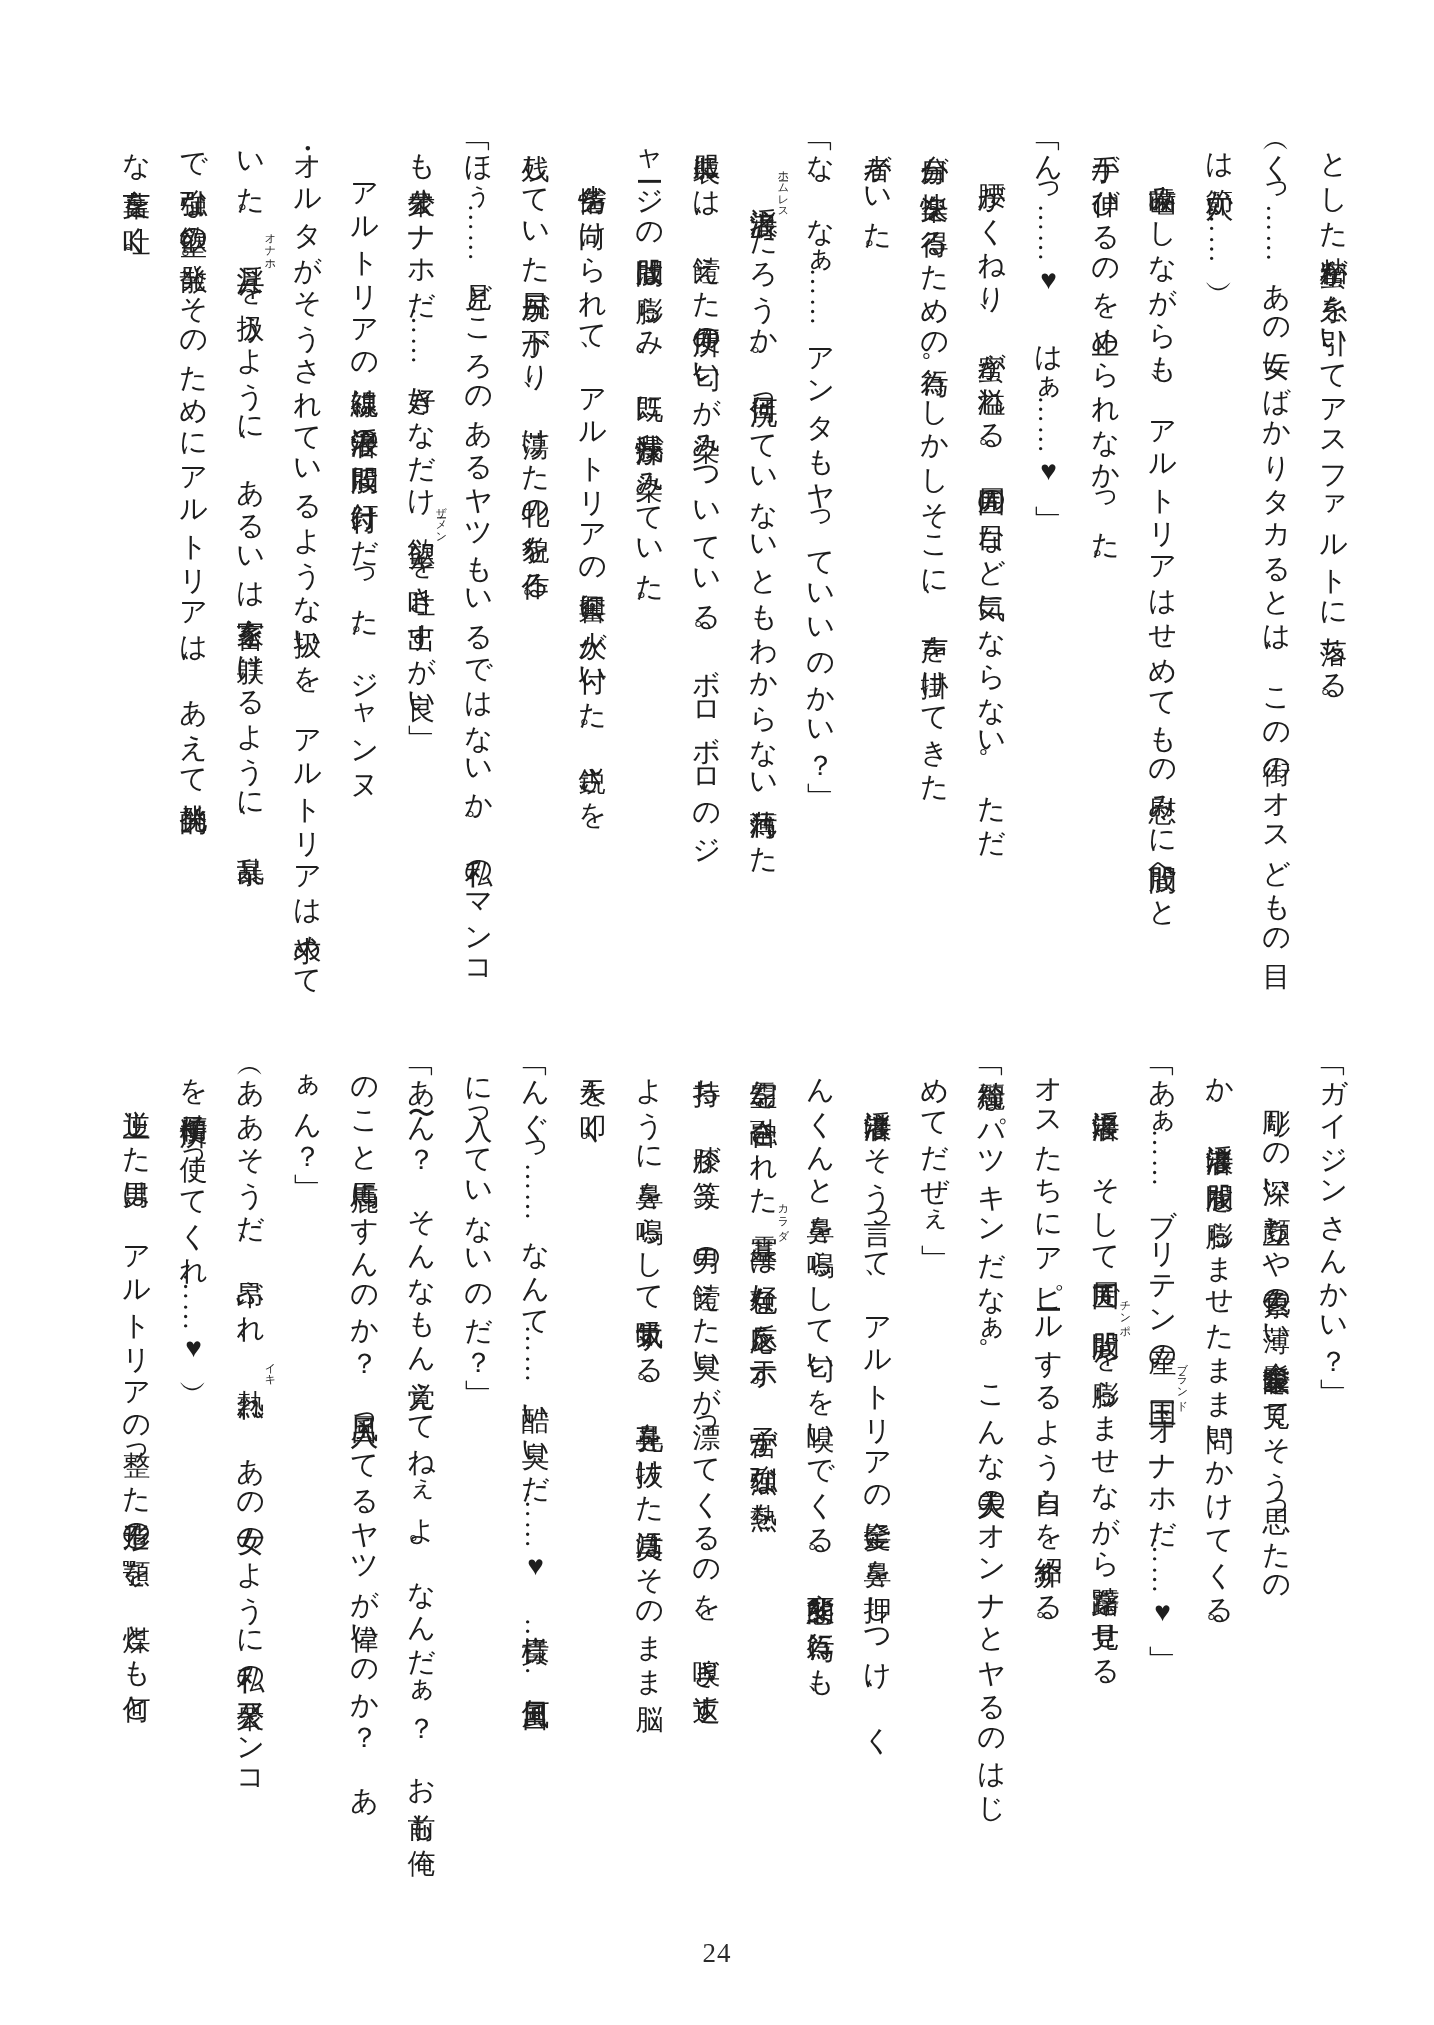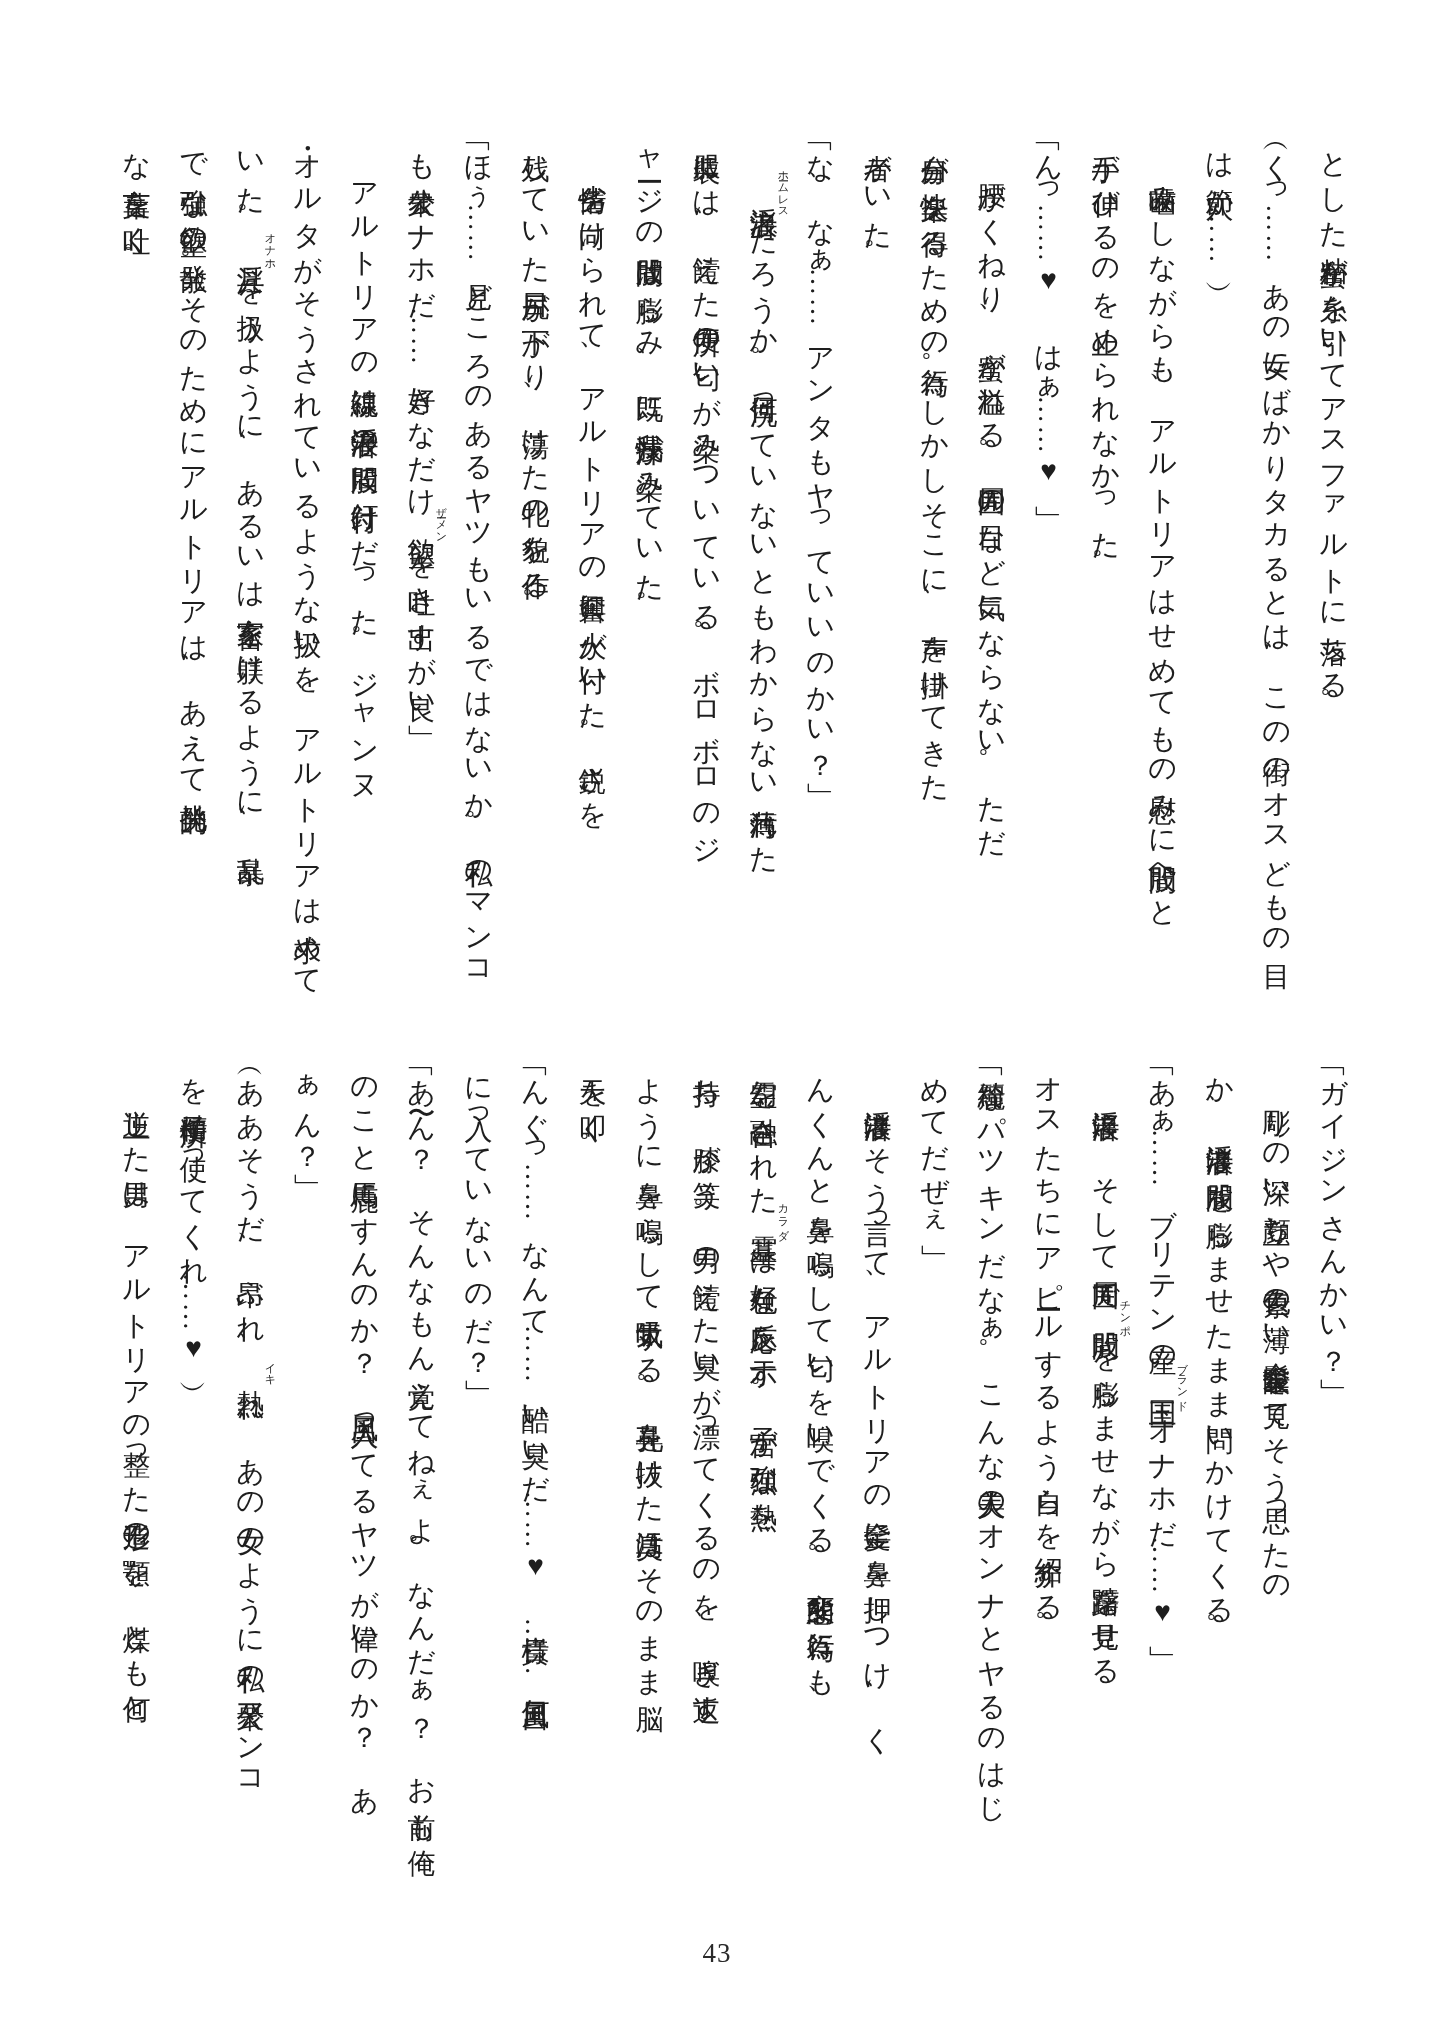--- a/index.html
+++ b/index.html
@@ -104,14 +104,14 @@
       <div class="col">「んぐっ……なんて……酷い臭いだ……♥　貴様……何日風呂</div>
       <div class="col">に入っていないのだ？」</div>
       <div class="col">「あ〜ん？　そんなもん覚えてねぇよ。なんだぁ？　お前も俺</div>
       <div class="col">のこと馬鹿にすんのか？　風呂入ってるヤツが偉いのか？　あ</div>
       <div class="col">ぁん？」</div>
       <div class="col">（ああそうだ、昂ぶれ、<ruby>熱<rt>イキ</rt></ruby>れ、あの女のように私の公衆マンコ</div>
       <div class="col">を精子便所に使ってくれ……♥）</div>
       <div class="col indent">逆上した男は、アルトリアの整った造形の顎を、煤とも何と</div>
     </section>
 
-  <footer class="page-number">43</footer>
+  <footer class="page-number">24</footer>
 </div>
 
 </body></html>

